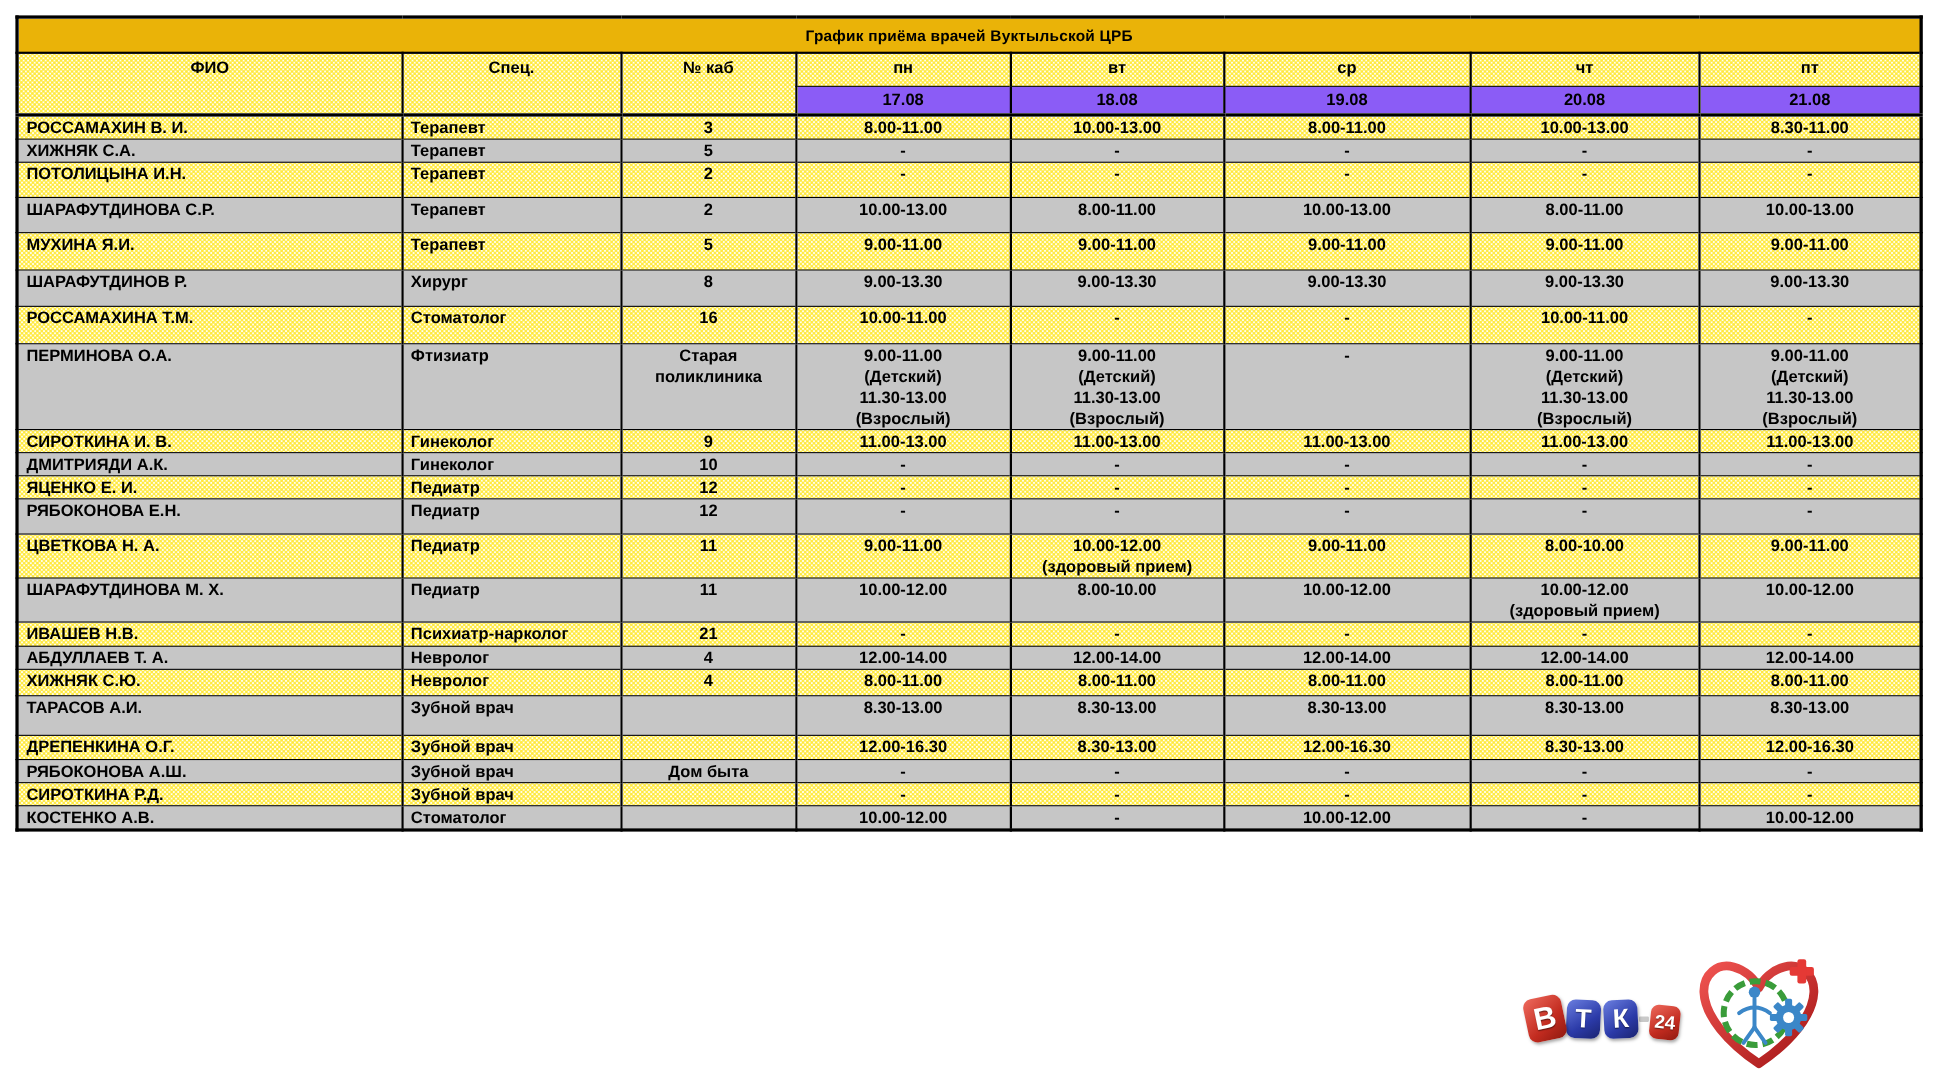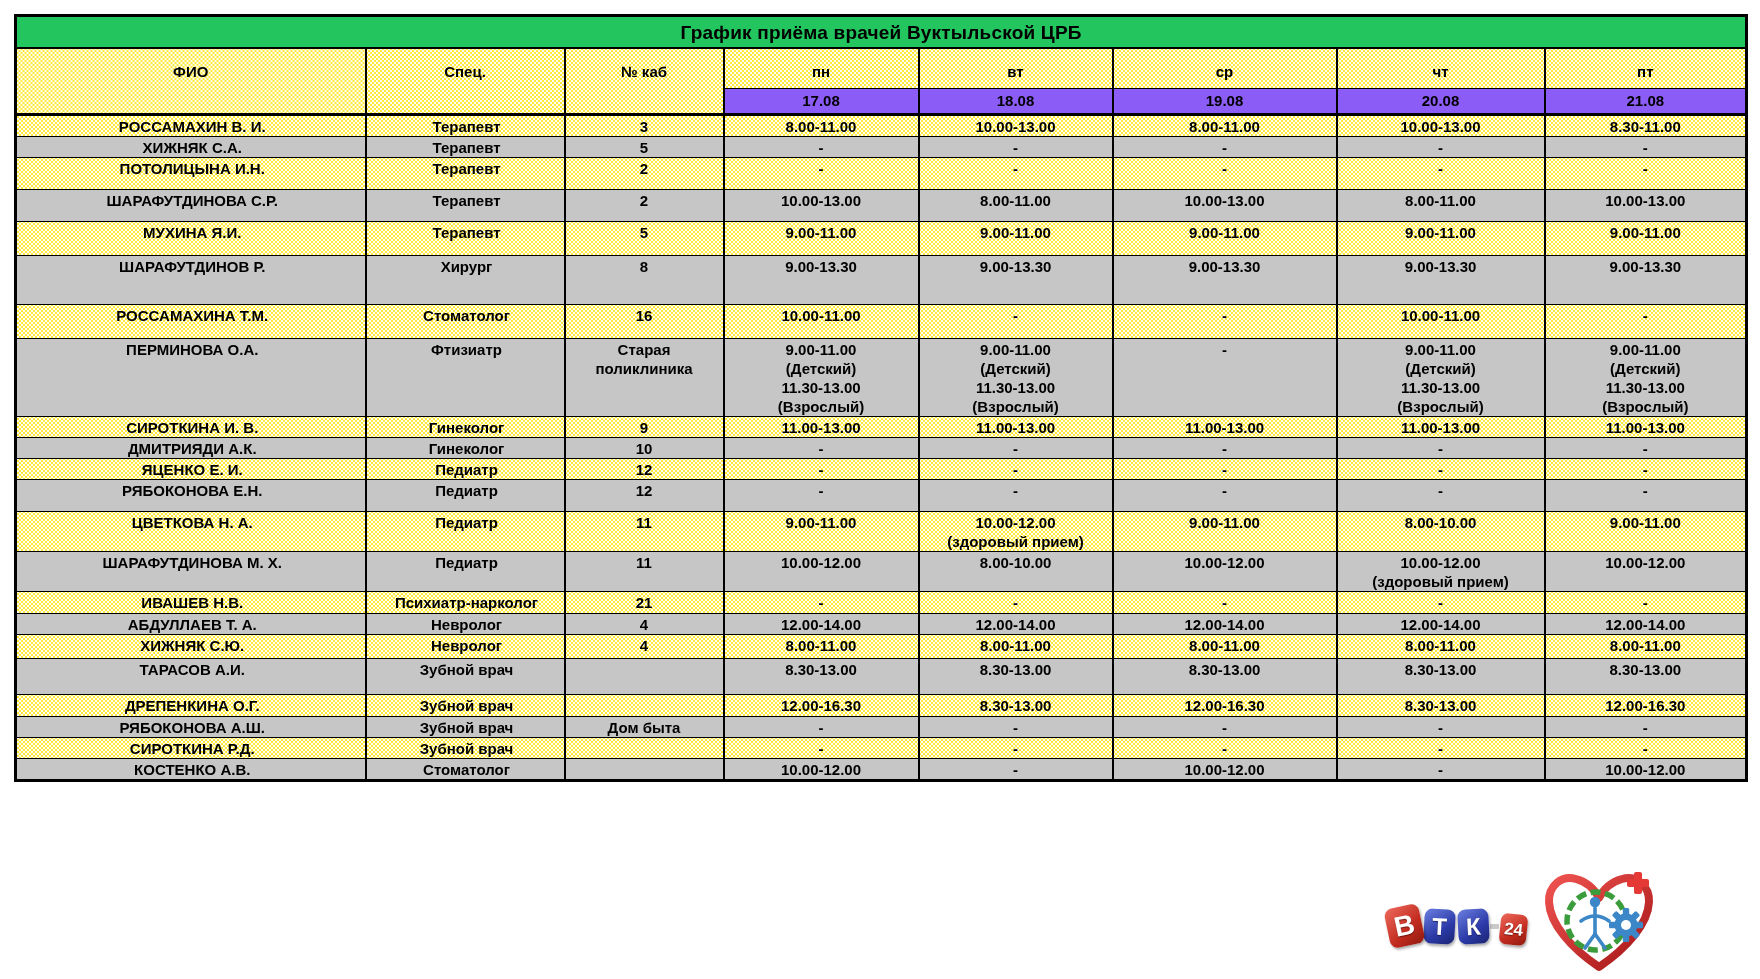--- a/index.html
+++ b/index.html
@@ -5,41 +5,41 @@
   html,body{margin:0;padding:0;background:#ffffff;width:1760px;height:979px;overflow:hidden;
     font-family:"Liberation Sans","DejaVu Sans",sans-serif;}
   .page{position:relative;width:1760px;height:979px;background:#ffffff;}
 
   table.schedule{position:absolute;left:14px;top:14px;width:1731px;
     border-collapse:collapse;table-layout:fixed;border:3px solid #000;}
   th,td{border:1px solid #000;border-left-width:2px;border-right-width:2px;
     color:#000;font-weight:bold;font-size:15px;line-height:19px;
     vertical-align:top;padding:1px 4px 0 4px;text-align:center;white-space:pre-line;
     overflow:hidden;}
-  .left{text-align:center;padding-left:7px;margin-top:40px;}
+  .left{text-align:left;padding-left:7px;margin-top:40px;}
 
   
   .g{background:#c6c6c6;}
   .y{background-color:#fffef2;
      background-image:radial-gradient(circle,#ffe93d 1.1px,rgba(255,233,61,0) 1.3px),
                       radial-gradient(circle,#ffe93d 1.1px,rgba(255,233,61,0) 1.3px);
      background-size:4px 4px;background-position:0 0,2px 2px;}
 
   
-  .title-row th{height:30px;background:#22c55e;font-size:19px;vertical-align:middle;
+  .title-row th{height:30px;background:#eab308;font-size:14px;vertical-align:middle;
     padding:0;border-bottom:2px solid #000;letter-spacing:.2px;}
-  .head-row th{height:26px;padding-top:13px;border-bottom-width:1px;text-align:center;}
+  .head-row th{height:26px;padding-top:3px;border-bottom-width:1px;text-align:center;}
   .head-row th[rowspan]{border-bottom:3px solid #000;}
   .date-row th{height:22px;background:#8b5cf6;border-bottom:3px solid #000;padding-top:2px;}
 
   
   #rows tr{height:21px;}
   #rows tr:nth-of-type(3),#rows tr:nth-of-type(4),#rows tr:nth-of-type(12){height:32px;}
   #rows tr:nth-of-type(5),#rows tr:nth-of-type(7){height:34px;}
-  #rows tr:nth-of-type(6){height:49px;}
+  #rows tr:nth-of-type(6){height:33px;}
   #rows tr:nth-of-type(8){height:66px;}
   #rows tr:nth-of-type(13),#rows tr:nth-of-type(14){height:26px;}
   #rows tr:nth-of-type(15),#rows tr:nth-of-type(19){height:22px;}
   #rows tr:nth-of-type(17){height:24px;}
   #rows tr:nth-of-type(18){height:36px;}
 
   
   .vtk{position:absolute;left:1387px;top:898px;width:140px;height:56px;
     display:flex;align-items:center;}
   .tile{display:flex;align-items:center;justify-content:center;color:#fff;font-weight:bold;

